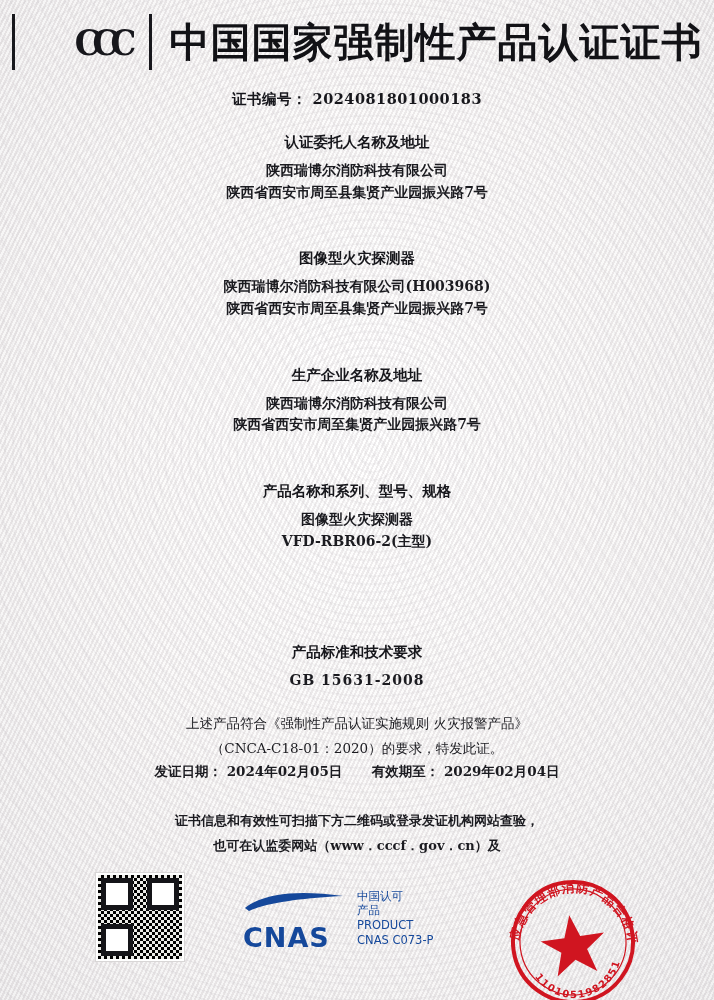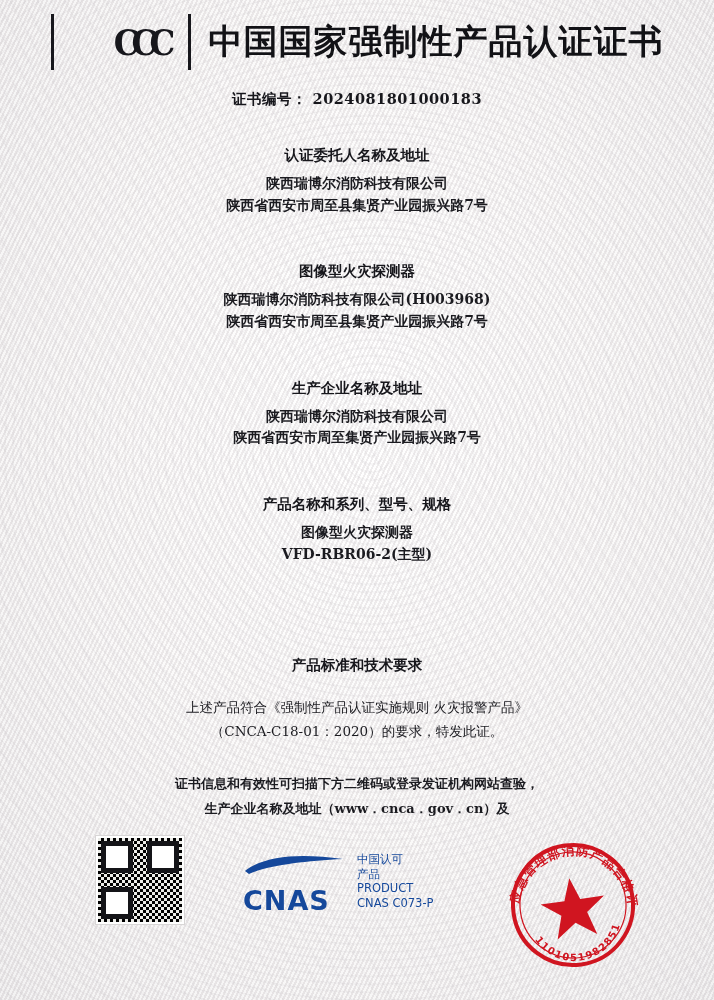--- a/index.html
+++ b/index.html
@@ -75,36 +75,36 @@
   .ccc-logo .bar-left { left: 0; }
   .ccc-logo .bar-right { right: 0; }
   .ccc-text {
     position: relative;
     left: -4px;
     font-stretch: condensed;
   }
   .cert-title {
     font-family: "DejaVu Serif", "Liberation Serif", serif;
     font-weight: bold;
-    font-size: 34px;
+    font-size: 40px;
     letter-spacing: 1px;
     color: #121216;
   }
 
   
   .content {
     position: relative;
     z-index: 3;
     text-align: center;
     margin-top: 20px;
   }
   .cert-no {
     font-size: 14.5px;
     letter-spacing: 0.5px;
-    margin-bottom: 37px;
+    margin-bottom: 24px;
     font-family: "DejaVu Serif", "Liberation Serif", serif;
     font-weight: bold;
     color: #17171c;
   }
   .block {
     margin-bottom: 20px;
   }
   .block .lbl {
     font-family: "DejaVu Serif", "Liberation Serif", serif;
     font-weight: bold;
@@ -281,31 +281,39 @@
     <div class="block">
       <div class="lbl">产品名称和系列、型号、规格</div>
       <div class="val">图像型火灾探测器</div>
       <div class="val">VFD-RBR06-2(主型)</div>
     </div>
 
     <div class="gap-xxl"></div>
 
     <div class="block std-block">
       <div class="lbl">产品标准和技术要求</div>
+      <div class="val">GB 15631-2008</div>
     </div>
 
     <div class="statement">
       <div>上述产品符合《强制性产品认证实施规则 火灾报警产品》</div>
       <div>（CNCA-C18-01：2020）的要求，特发此证。</div>
     </div>
 
+    <div class="dates">
+      <span>发证日期：</span>
+      <span>2024年02月05日</span>
+      <span class="sep"></span>
+      <span>有效期至：</span>
+      <span>2029年02月04日</span>
+    </div>
 
     <div class="verify">
       <div>证书信息和有效性可扫描下方二维码或登录发证机构网站查验，</div>
-      <div>生产企业名称及地址（www．cnca．gov．cn）及</div>
+      <div>也可在认监委网站（www．cccf．gov．cn）及</div>
     </div>
   </div>
 
   <div class="logos-row">
 
     <div class="qr">
       <span class="qr-eye3"></span>
     </div>
 
     <div class="cnas">

